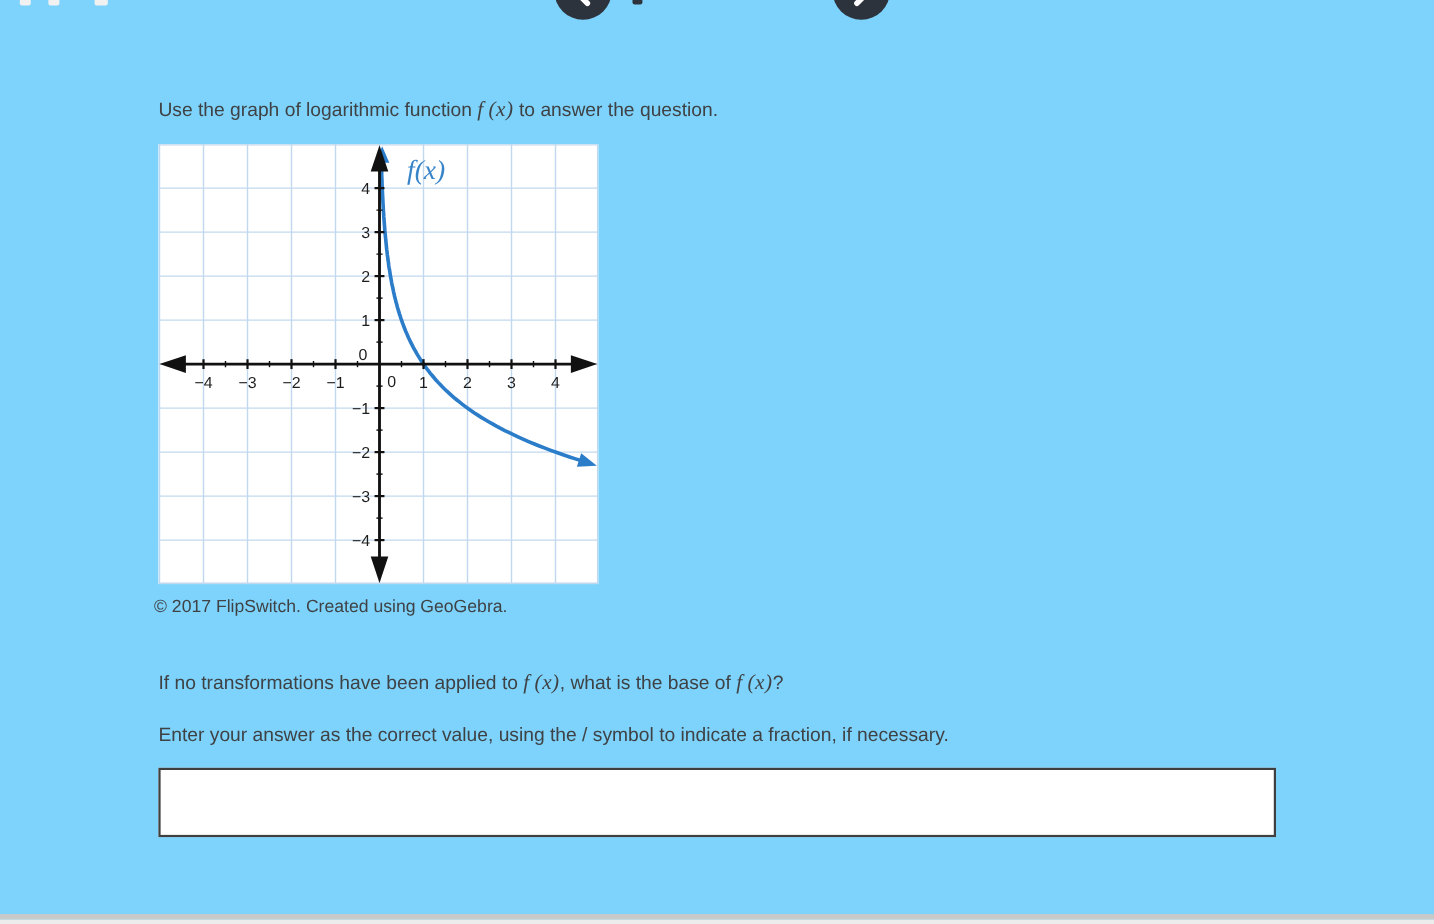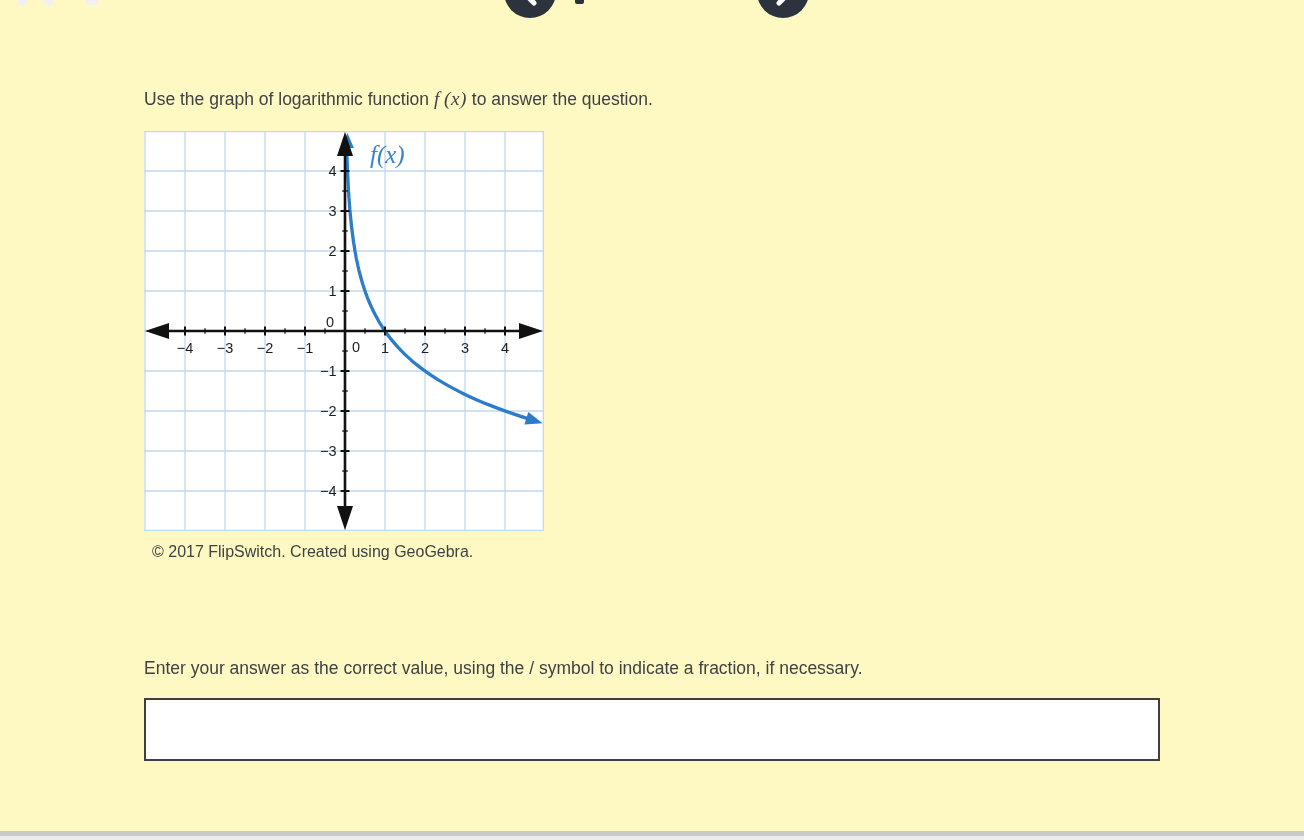--- a/index.html
+++ b/index.html
@@ -1,18 +1,18 @@
 <!DOCTYPE html>
 <html><head>
 <meta charset="utf-8">
 <style>
   * { margin:0; padding:0; box-sizing:border-box; }
   html,body { width:1304px; height:840px; background:#ffffff; overflow:hidden;
     font-family:"Liberation Sans","DejaVu Sans",sans-serif; }
-  .page { position:relative; width:1304px; height:840px; background:#fef9c3; }
+  .page { position:relative; width:1304px; height:840px; background:#7dd3fc; }
 
   
   .nav-circle { position:absolute; top:-34px; width:52px; height:52px;
     border-radius:50%; background:#2d333d; border:none; cursor:pointer;
     display:flex; align-items:center; justify-content:center; }
   .nav-circle.prev { left:504px; }
   .nav-circle.next { left:757px; }
   .nav-remnant { position:absolute; left:575px; top:0; width:9px; height:4px;
     background:#2d333d; border-radius:0 0 2px 2px; }
   .faint-remnant { position:absolute; top:0; height:5px; background:#f1f1f1;
@@ -20,21 +20,21 @@
 
   .content-text { position:absolute; left:144px; color:#3f4245;
     font-size:17.5px; line-height:24px; }
   .math { font-family:"Liberation Serif","DejaVu Serif",serif;
     font-style:italic; font-size:1.1em; letter-spacing:0.5px; }
 
   .graph-wrap { position:absolute; left:144px; top:131px; width:400px; height:400px;
     background:#ffffff; }
   .graph-wrap svg { display:block; }
 
-  .copyright { position:absolute; left:152px; top:542px; color:#3f4245;
+  .copyright { position:absolute; left:140px; top:542px; color:#3f4245;
     font-size:16px; line-height:20px; }
 
   .answer-input { position:absolute; left:144px; top:698px; width:1016px; height:63px;
     border:2px solid #3f3f3f; background:#ffffff; font-size:18px; color:#333;
     padding:0 12px; border-radius:0; outline:none;
     font-family:"Liberation Sans","DejaVu Sans",sans-serif; }
 
   .bottom-bar { position:absolute; left:0; top:831px; width:1304px; height:5px;
     background:#c9c9c9; }
   .bottom-strip { position:absolute; left:0; top:836px; width:1304px; height:4px;
@@ -152,20 +152,21 @@
         <text x="192.5" y="125.2" text-anchor="end" font-family="&quot;Liberation Sans&quot;,&quot;DejaVu Sans&quot;,sans-serif" font-size="14.5" fill="#1d1d1d">2</text>
         <text x="192.5" y="85.2" text-anchor="end" font-family="&quot;Liberation Sans&quot;,&quot;DejaVu Sans&quot;,sans-serif" font-size="14.5" fill="#1d1d1d">3</text>
         <text x="192.5" y="45.2" text-anchor="end" font-family="&quot;Liberation Sans&quot;,&quot;DejaVu Sans&quot;,sans-serif" font-size="14.5" fill="#1d1d1d">4</text>
         <polygon points="398.59214056264034,292.36920919502967 380.4226729452291,293.4277206497839 384.35139440083833,281.0355800871436" fill="#2b7cc9"></polygon>
         <text x="226" y="32" font-family="&quot;Liberation Serif&quot;,&quot;DejaVu Serif&quot;,serif" font-style="italic" font-size="25" fill="#3884c9">f(x)</text>
       </svg>
   </div>
 
   <p class="copyright">© 2017 FlipSwitch. Created using GeoGebra.</p>
 
+  <p class="content-text" style="top:608px;"><span>If no transformations have been applied to </span><span class="math">f (x)</span><span>, what is the base of </span><span class="math">f (x)</span><span>?</span></p>
 
   <p class="content-text" style="top:656px;text-align:center;">Enter your answer as the correct value, using the / symbol to indicate a fraction, if necessary.</p>
 
   <input type="text" class="answer-input" value="" style="">
 
   <div class="bottom-bar"></div>
   <div class="bottom-strip"></div>
 </div>
 
 </body></html>

